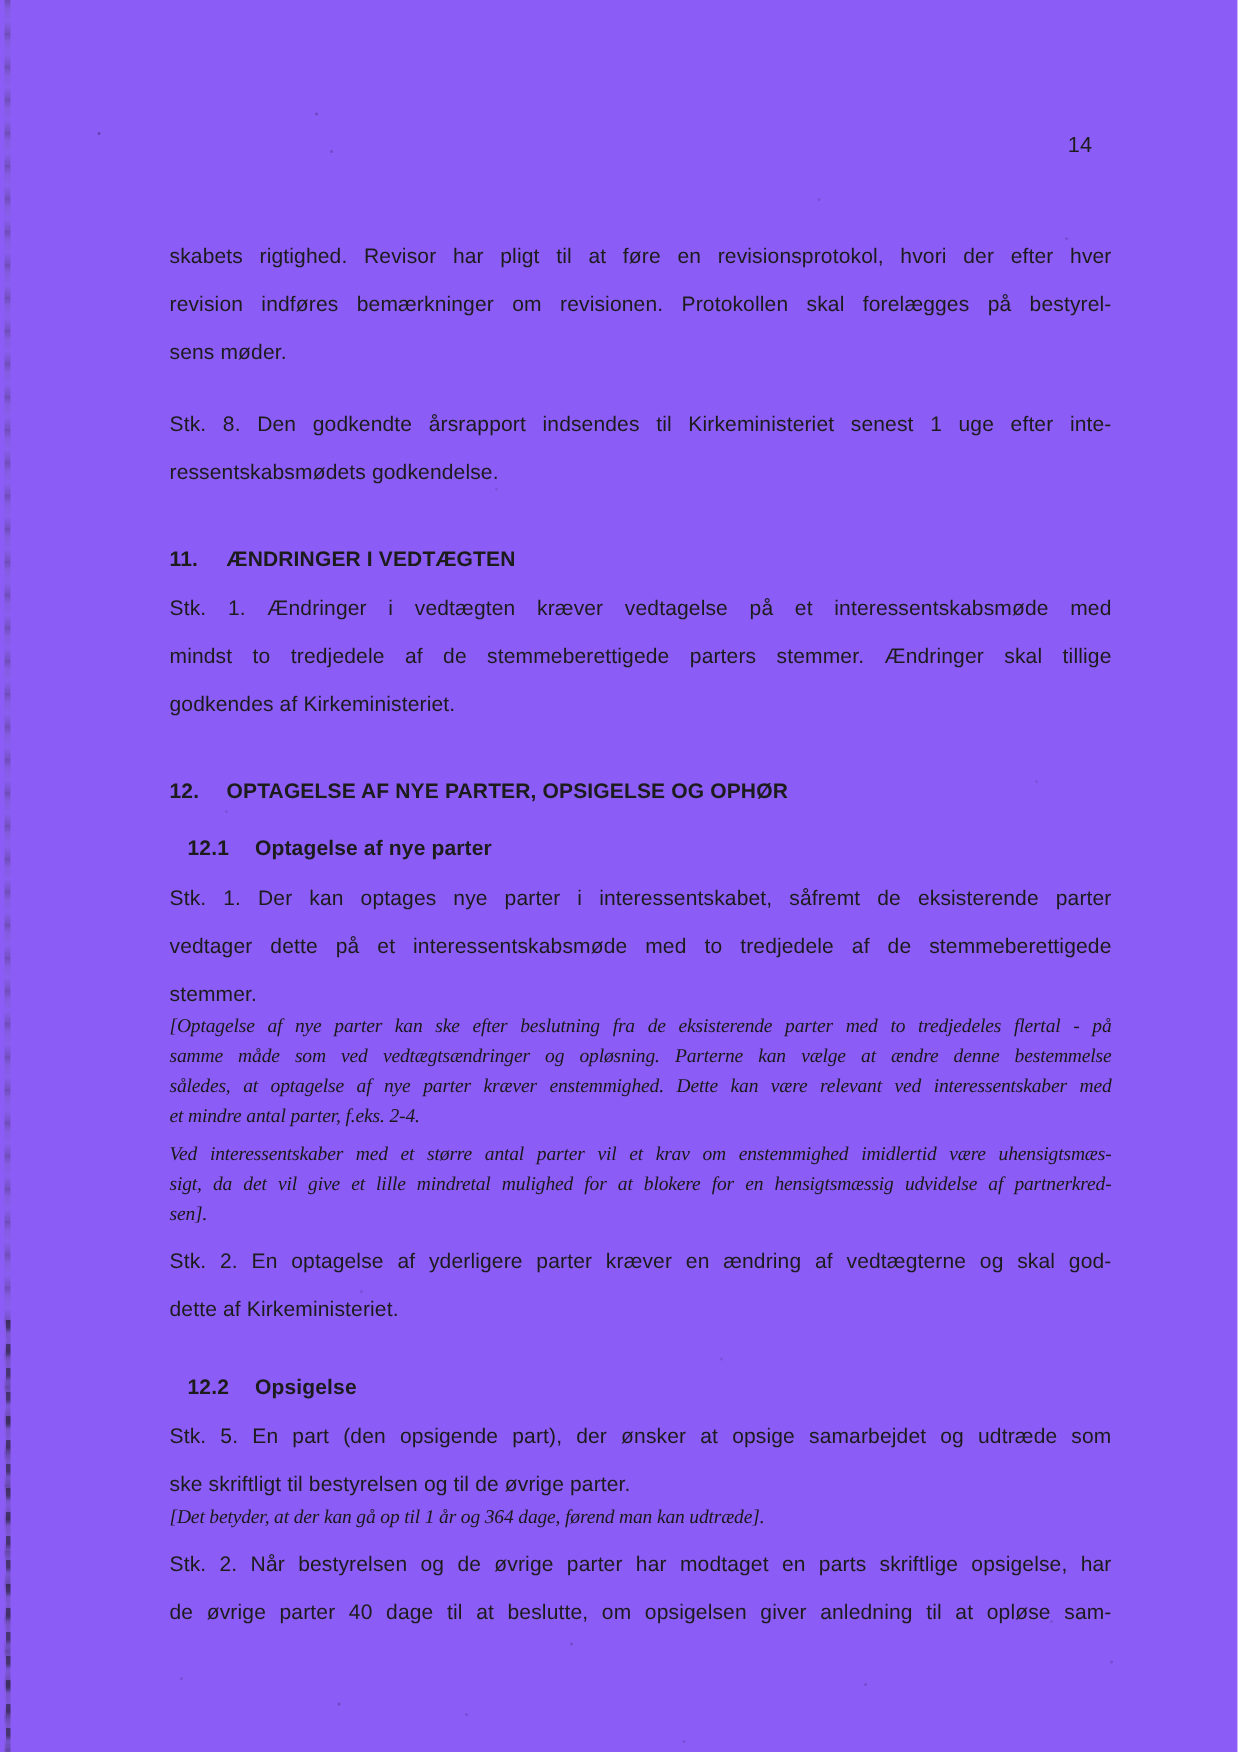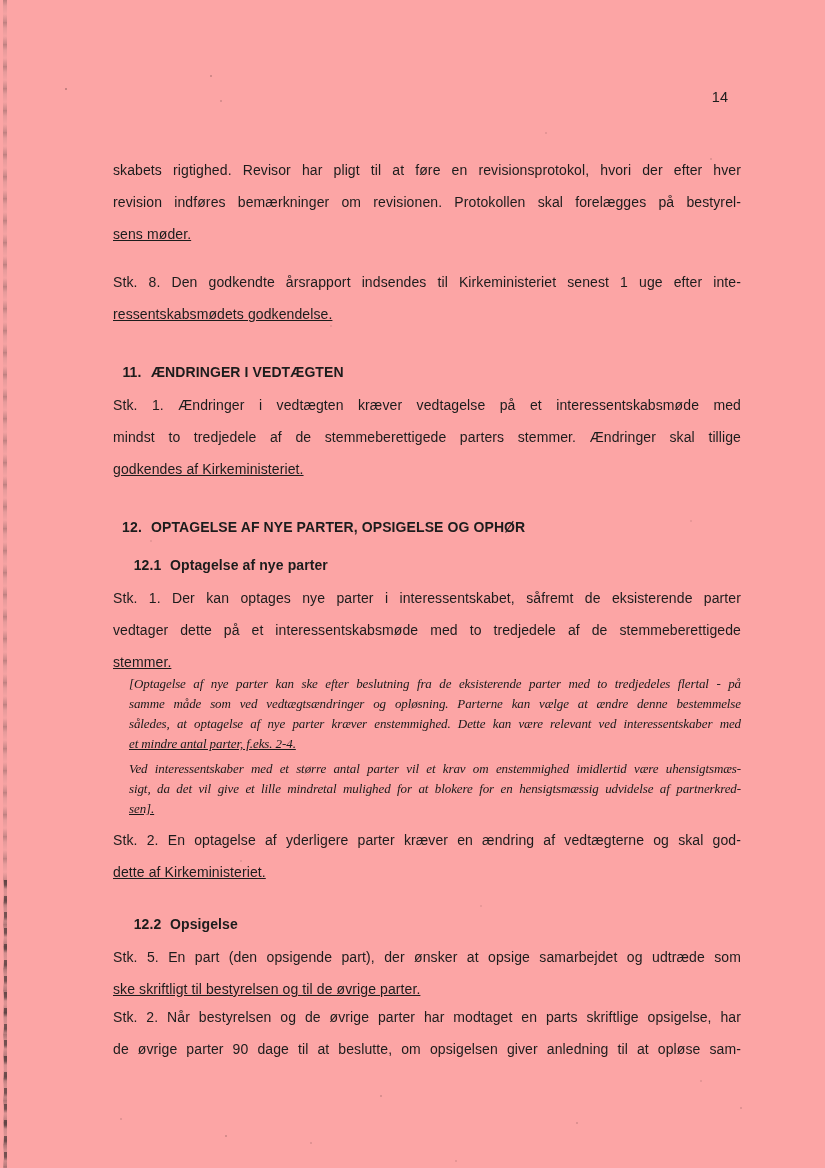--- a/index.html
+++ b/index.html
@@ -1,20 +1,20 @@
 <!DOCTYPE html>
 <html lang="da"><head>
 <meta charset="utf-8">
 <style>
   html, body { margin: 0; padding: 0; background: #ffffff; }
   .page {
     position: relative;
     width: 825px;
     height: 1168px;
-    background: #fca5a5;
+    background: #8b5cf6;
     overflow: hidden;
     font-family: "Liberation Sans", sans-serif;
     color: #1c1c1c;
   }
   
   .scan-edge {
     position: absolute;
     left: 3px; top: 0;
     width: 4px; height: 100%;
     background: repeating-linear-gradient(
@@ -61,37 +61,37 @@
     margin-bottom: 47px;
   }
   .para, .heading {
     font-size: 14px;
     line-height: 32px;
     letter-spacing: 0.1px;
   }
   .para { margin: 0 0 16px 0; }
   .para.tight { margin-bottom: -4px; }
   .line { text-align: justify; text-align-last: justify; }
-  .line.last { text-align-last: left; text-decoration: underline; }
+  .line.last { text-align-last: left; }
   .heading { font-weight: bold; }
-  .heading .hnum { display: inline-block; text-align: center; }
+  .heading .hnum { display: inline-block; }
   .h1 { margin: 26px 0 1px 0; }
   .h1 .hnum { min-width: 38px; }
   .h2 { margin: 20px 0 1px 12px; }
   .h2 .hnum { min-width: 45px; }
   .h1 + .h2 { margin-top: 6px; }
   .note {
     font-family: "Liberation Serif", serif;
     font-style: italic;
     font-size: 13px;
     line-height: 20px;
     margin: 0 0 5px 0;
     color: #191919;
   }
-  .note .line { letter-spacing: -0.1px; margin-left: 16px; }
+  .note .line { letter-spacing: -0.1px; }
 </style>
 </head>
 <body>
 
 <div class="page">
   <div class="scan-edge"></div>
   <div class="scan-edge-dark"></div>
   <div class="speckles"></div>
   <div class="content">
     <div class="page-number">14</div>
@@ -131,19 +131,22 @@
         </div>
         <div class="para">
           <div class="line">Stk. 2. En optagelse af yderligere parter kræver en ændring af vedtægterne og skal god-</div>
           <div class="line last">dette af Kirkeministeriet.</div>
         </div>
         <div class="heading h2"><span class="hnum">12.2</span><span class="hlabel">Opsigelse</span></div>
         <div class="para tight">
           <div class="line">Stk. 5. En part (den opsigende part), der ønsker at opsige samarbejdet og udtræde som</div>
           <div class="line last">ske skriftligt til bestyrelsen og til de øvrige parter.</div>
         </div>
+        <div class="note">
+          <div class="line last">[Det betyder, at der kan gå op til 1 år og 364 dage, førend man kan udtræde].</div>
+        </div>
         <div class="para">
           <div class="line">Stk. 2. Når bestyrelsen og de øvrige parter har modtaget en parts skriftlige opsigelse, har</div>
-          <div class="line">de øvrige parter 90 dage til at beslutte, om opsigelsen giver anledning til at opløse sam-</div>
+          <div class="line">de øvrige parter 40 dage til at beslutte, om opsigelsen giver anledning til at opløse sam-</div>
         </div>
       </div>
   </div>
 </div>
 
 </body></html>

